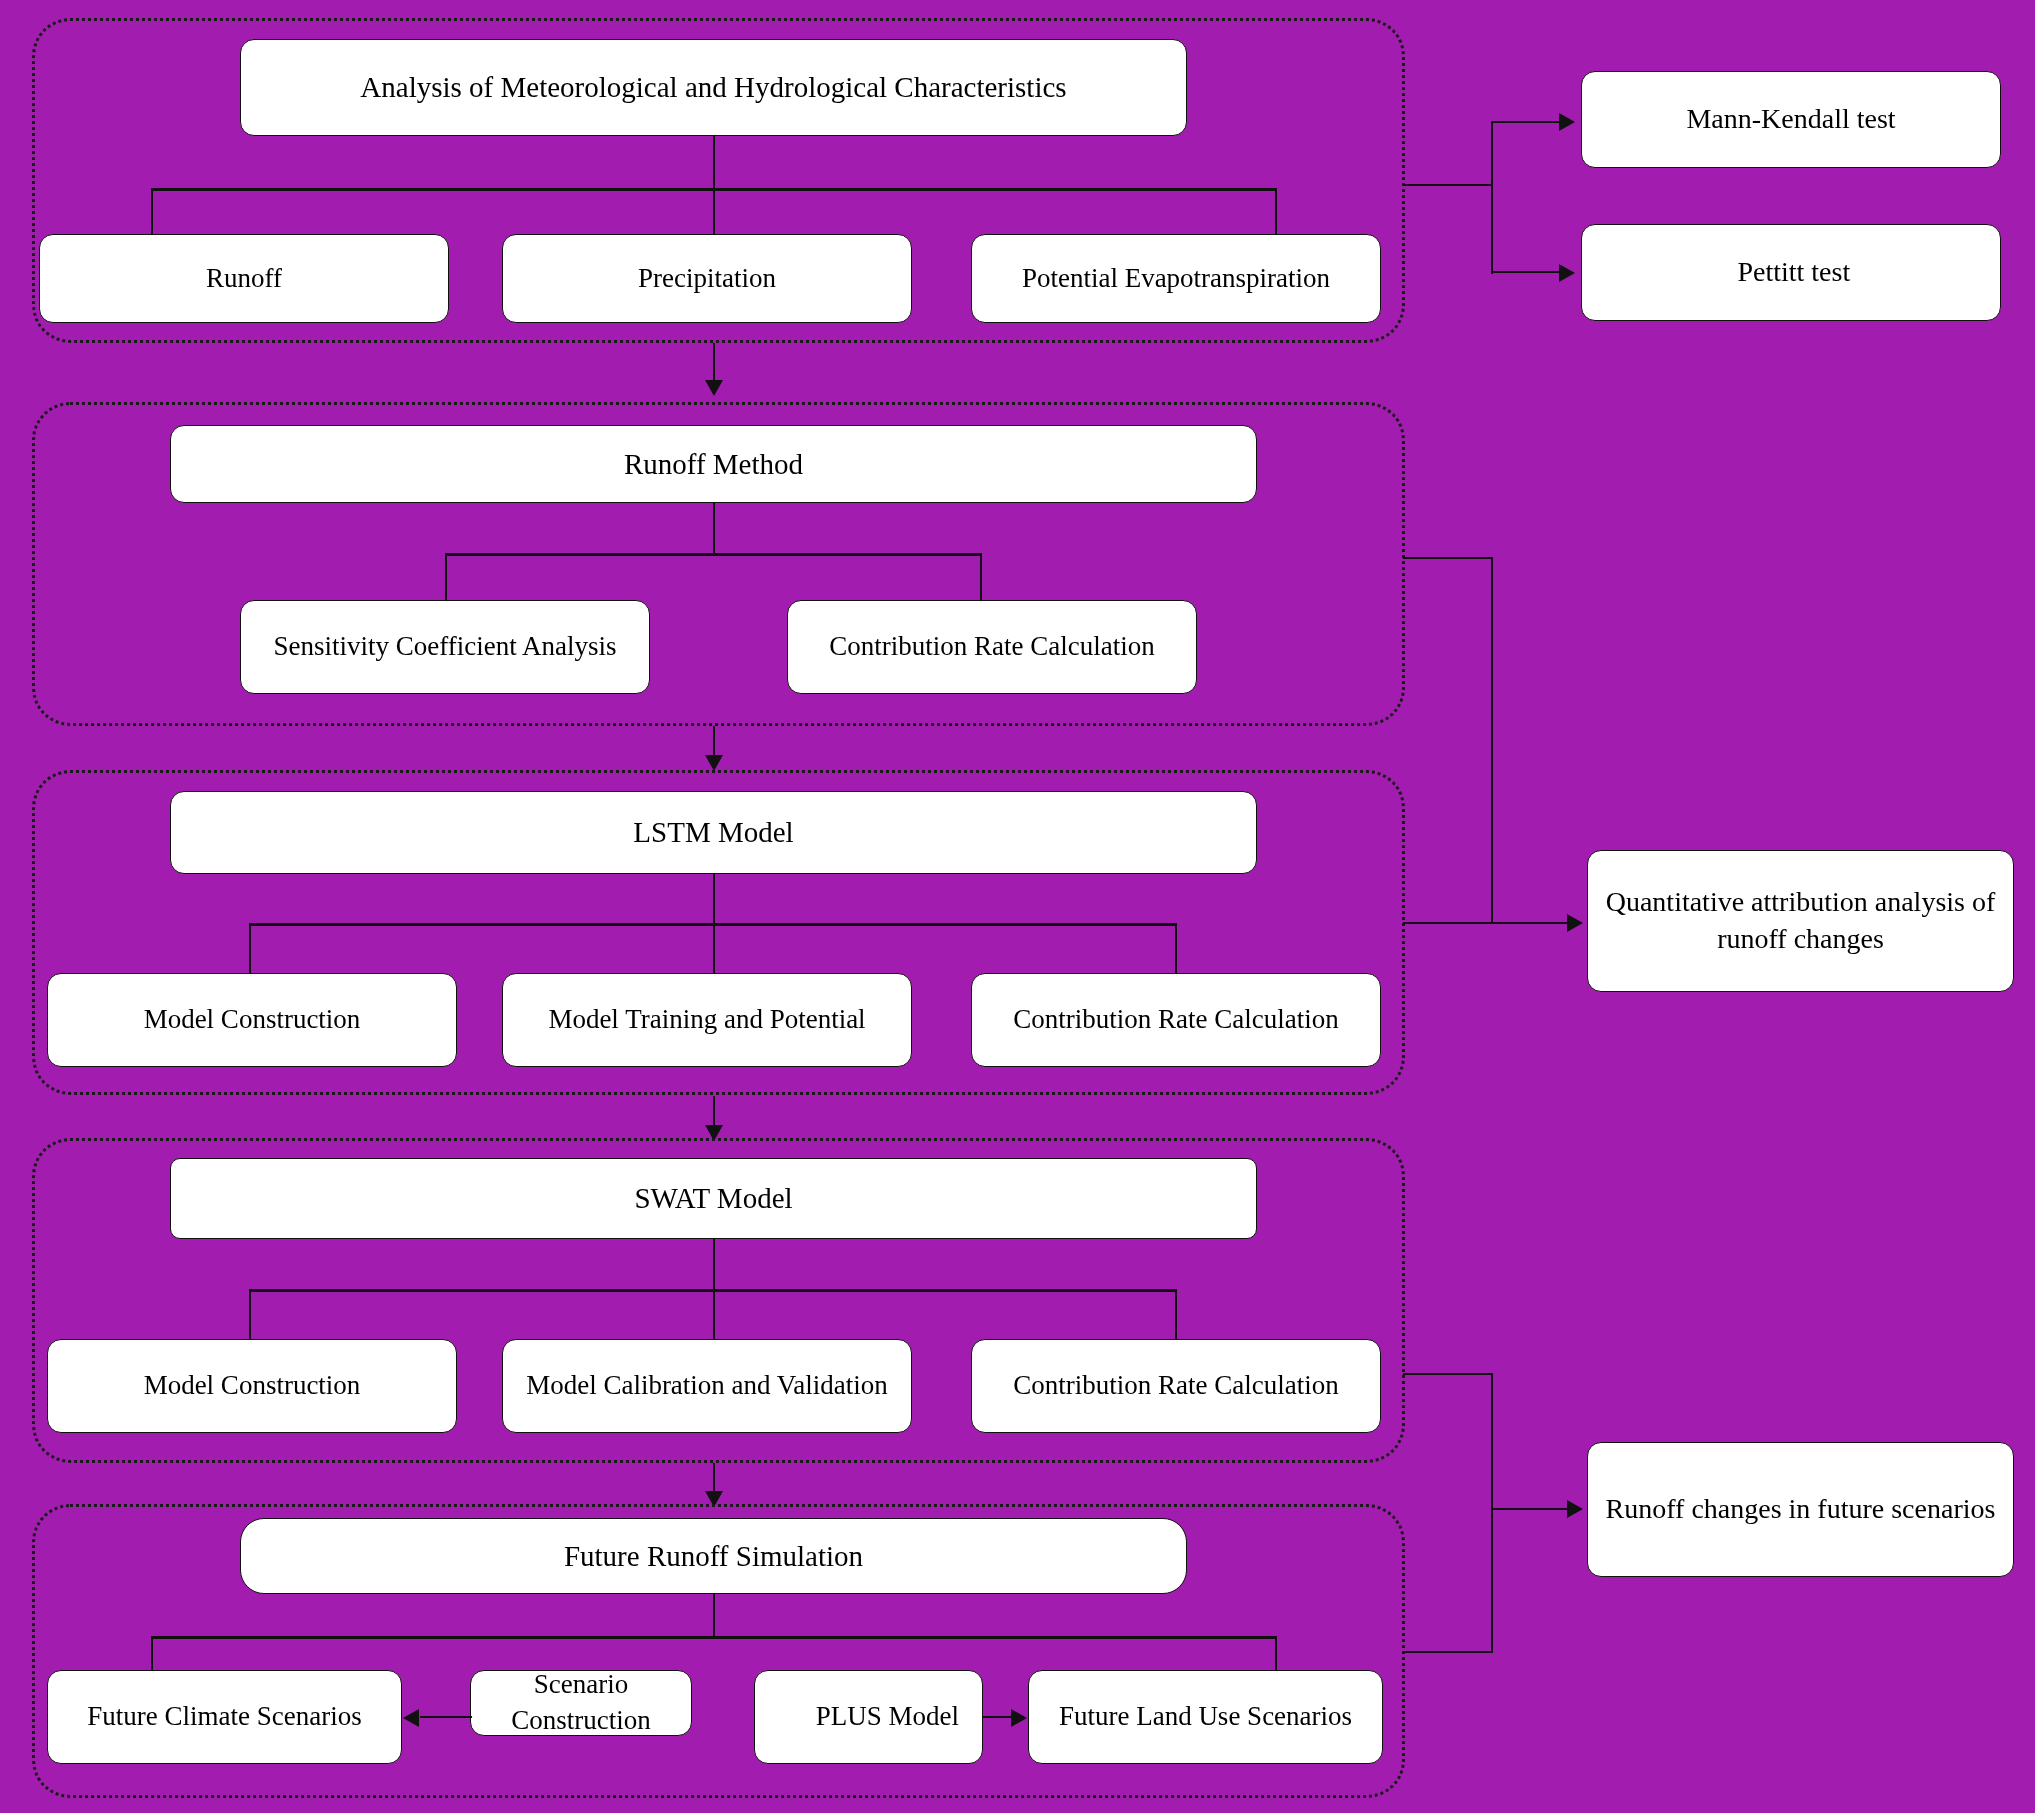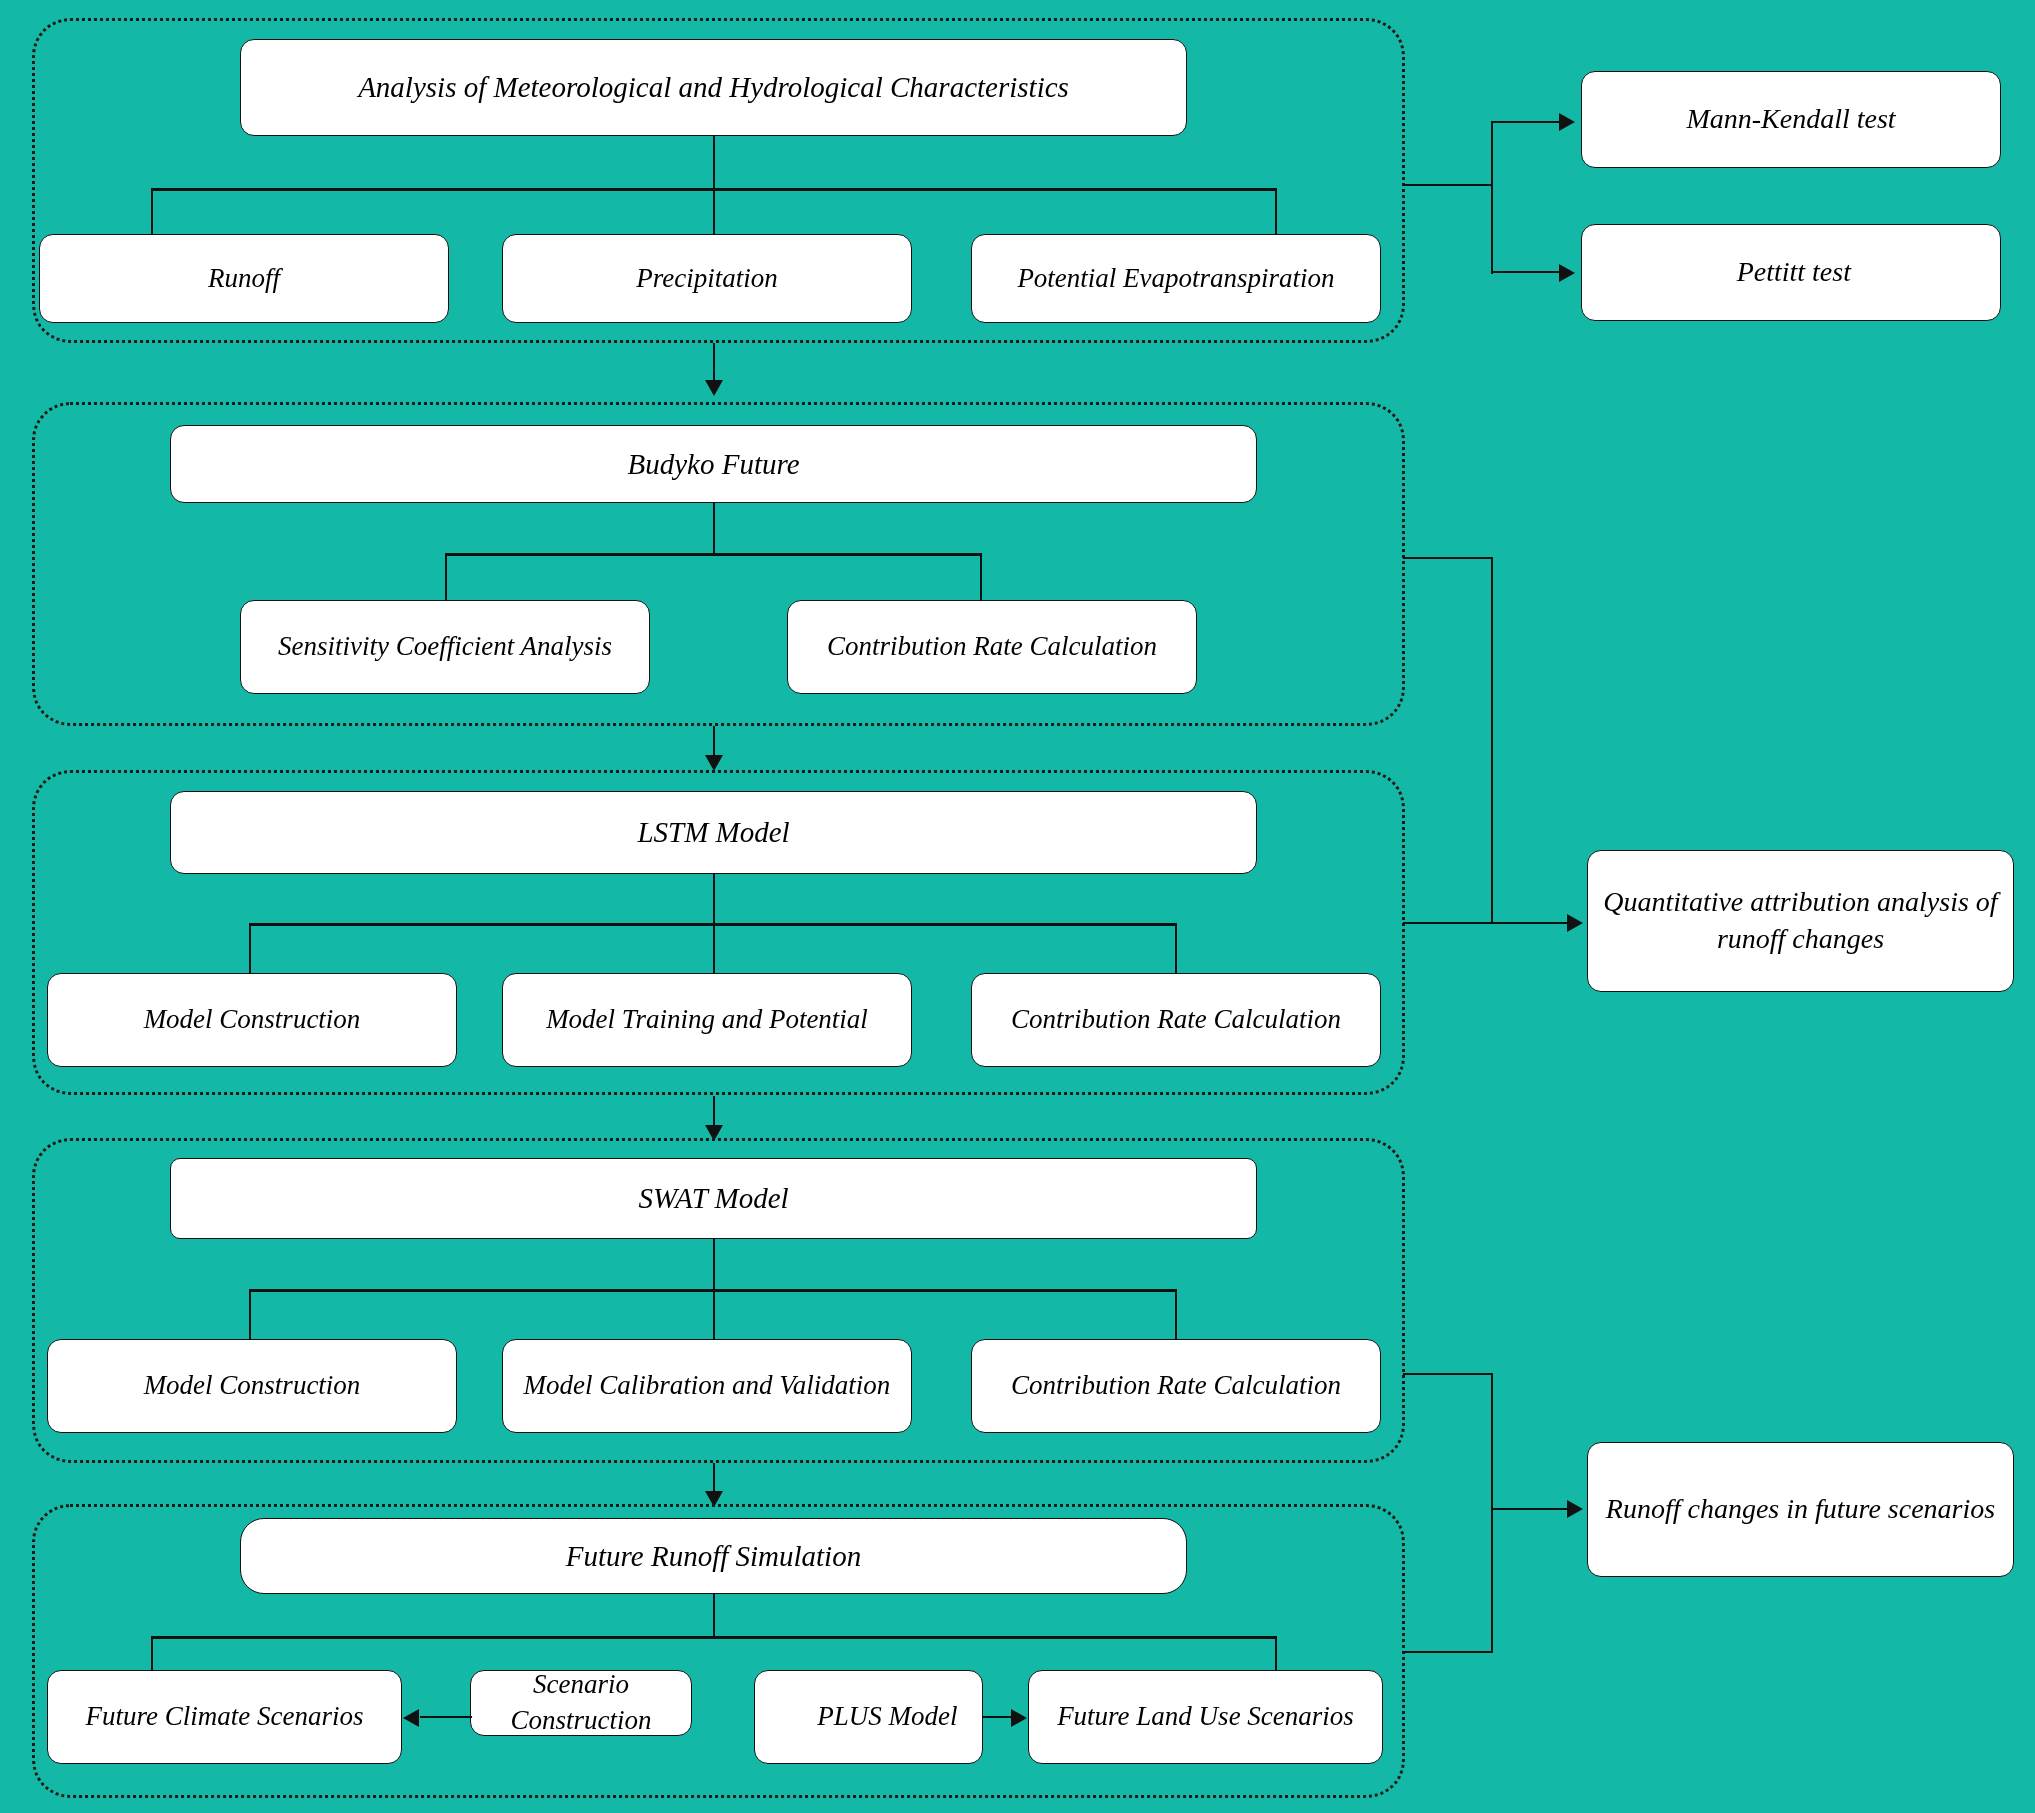--- a/index.html
+++ b/index.html
@@ -4,24 +4,23 @@
 <style>
   html, body {
     margin: 0;
     padding: 0;
     background: #ffffff;
   }
   #stage {
     position: relative;
     width: 2035px;
     height: 1813px;
-    background: #14b8a6;
+    background: #a21caf;
     font-family: "Liberation Serif", "DejaVu Serif", serif;
     overflow: hidden;
-    font-style: italic;
   }
 
   
   .group {
     position: absolute;
     border: 3.2px dotted #1a1a1a;
     border-radius: 38px;
     box-sizing: border-box;
     background: transparent;
   }
@@ -106,21 +105,21 @@
   <div class="arrow-right" style="left:1559px; top:264px;"></div>
 
   <div class="node" style="left:1581px; top:71px; width:420px; height:97px;">Mann-Kendall test</div>
   <div class="node" style="left:1581px; top:224px; width:420px; height:97px;padding-left:12px;">Pettitt test</div>
 
   <div class="ln vln" style="left:713px; top:343px; width:1.9px; height:39px;"></div>
   <div class="arrow-down" style="left:705px; top:380px;"></div>
 
   <div class="group" style="left:32px; top:402px; width:1373px; height:324px;"></div>
 
-  <div class="node hdr" style="left:170px; top:425px; width:1087px; height:78px;">Budyko Future</div>
+  <div class="node hdr" style="left:170px; top:425px; width:1087px; height:78px;">Runoff Method</div>
 
   <div class="ln vln" style="left:713px; top:502px; width:1.9px; height:52px;"></div>
   <div class="ln hln thick" style="left:445px; top:553px; width:537px; height:2.5px;"></div>
   <div class="ln vln" style="left:445px; top:553px; width:1.9px; height:50px;"></div>
   <div class="ln vln" style="left:980px; top:553px; width:1.9px; height:50px;"></div>
 
   <div class="node small" style="left:240px; top:600px; width:410px; height:94px;">Sensitivity Coefficient Analysis</div>
   <div class="node small" style="left:787px; top:600px; width:410px; height:94px;">Contribution Rate Calculation</div>
 
   <div class="ln hln" style="left:1403px; top:557px; width:90px; height:1.9px;"></div>

